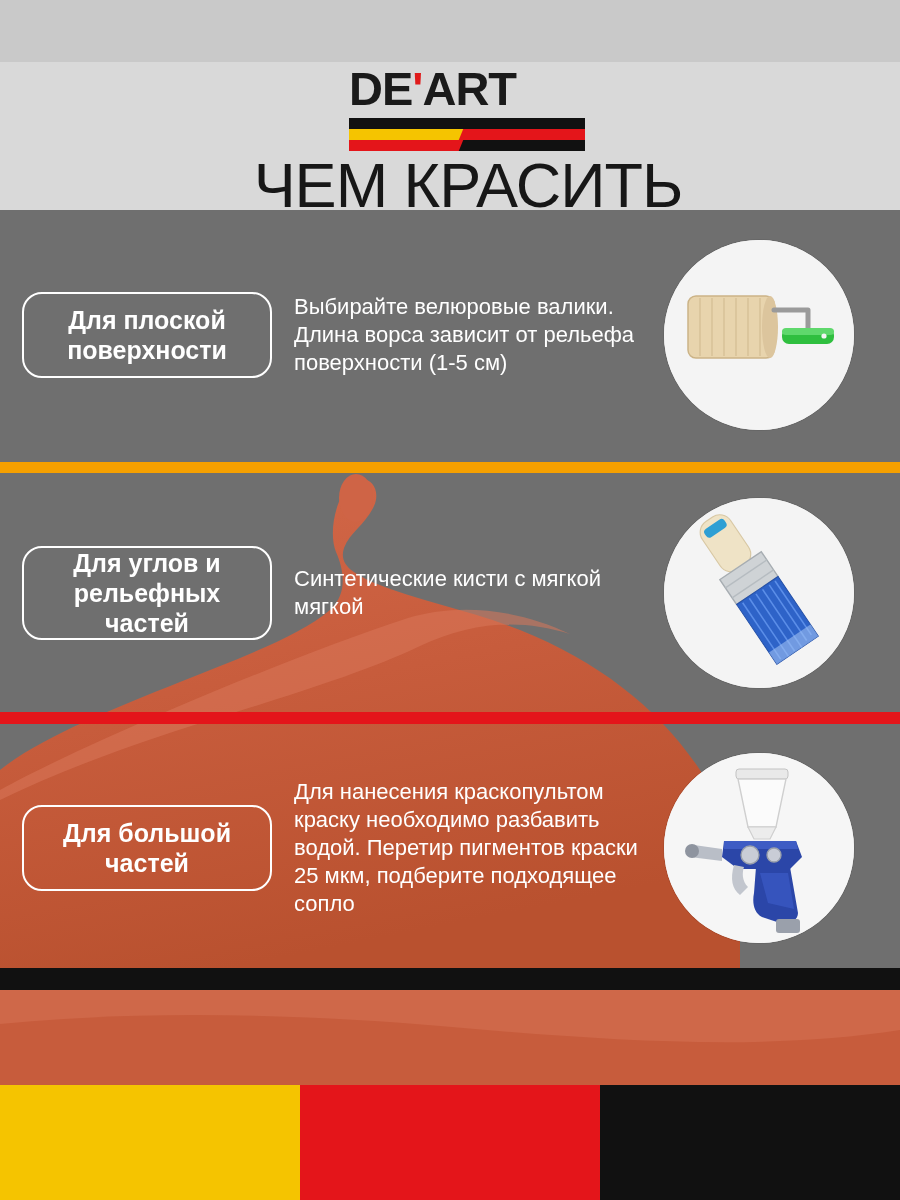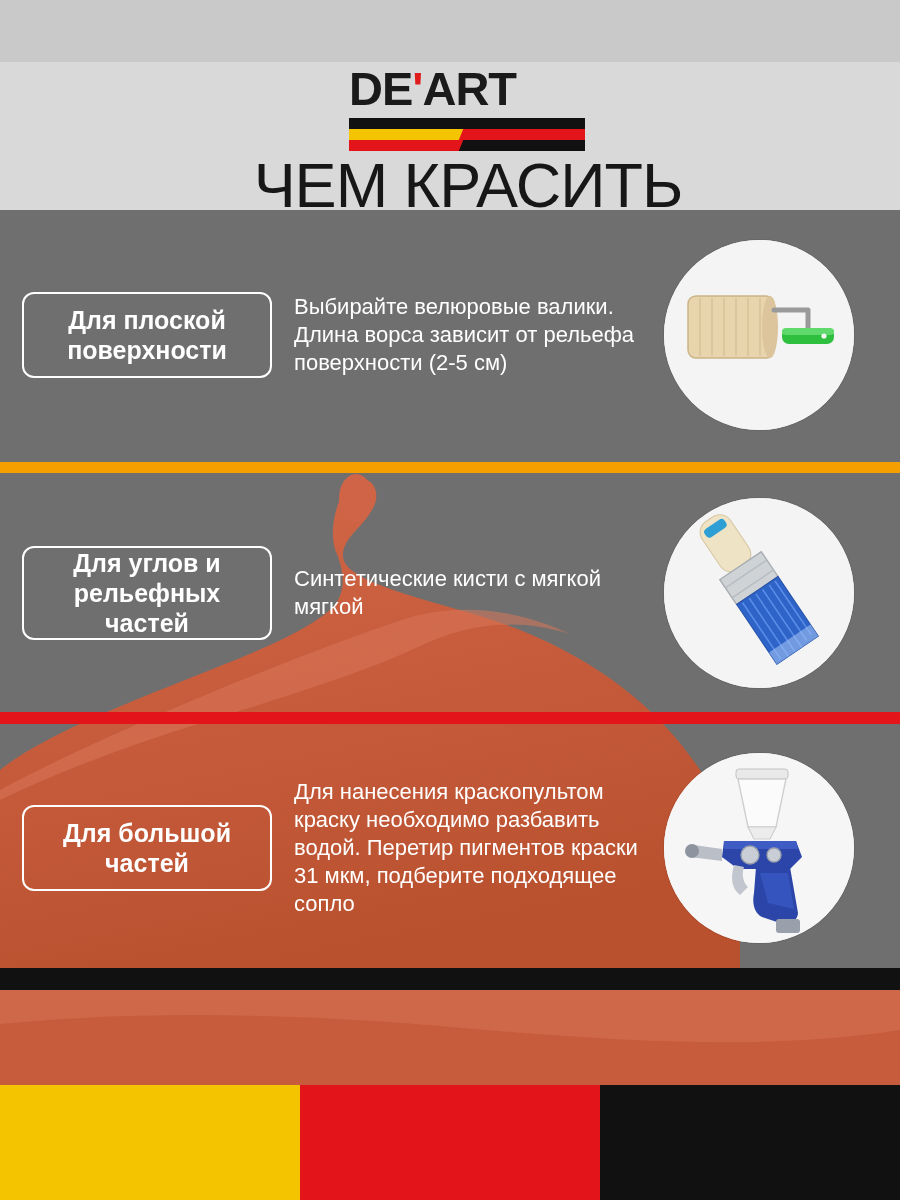--- a/index.html
+++ b/index.html
@@ -87,21 +87,21 @@
   .row1 { top: 210px; height: 250px; }
   .row2 { top: 478px; height: 230px; }
   .row3 { top: 728px; height: 240px; }
 
   .label-box {
     flex: 0 0 auto;
     margin-left: 22px;
     width: 250px;
     min-height: 86px;
     border: 2px solid #ffffff;
-    border-radius: 12px;
+    border-radius: 20px;
     display: flex; align-items: center; justify-content: center;
     text-align: center;
     padding: 0 10px;
   }
   .label-box .txt {
     font-family: "Liberation Sans", sans-serif;
     font-weight: bold;
     font-size: 25px;
     line-height: 1.2;
     color: #ffffff;
@@ -193,21 +193,21 @@
                C470,152 520,148 570,164 C520,140 460,132 408,148
                C340,170 250,206 170,240 C100,270 40,298 0,320 Z" fill="#d9775a" opacity="0.55"></path>
       <ellipse cx="356" cy="28" rx="17" ry="24" fill="#cf6446"></ellipse>
     </svg>
   </div>
 
   <div class="row row1">
     <div class="label-box">
       <div class="txt">Для плоской поверхности</div>
     </div>
-    <div class="desc">Выбирайте велюровые валики. Длина ворса зависит от рельефа поверхности (2-5 см)</div>
+    <div class="desc">Выбирайте велюровые валики. Длина ворса зависит от рельефа поверхности (1-5 см)</div>
     <div class="photo-circle">
       <svg width="190" height="190" viewBox="0 0 190 190">
         <rect x="0" y="0" width="190" height="190" fill="#f4f4f4"></rect>
 
         <g>
           <rect x="24" y="56" width="86" height="62" rx="8" fill="#e8d4ad"></rect>
           <rect x="24" y="56" width="86" height="62" rx="8" fill="none" stroke="#cbb387" stroke-width="1.5"></rect>
           <g stroke="#d3bc93" stroke-width="1.2">
             <line x1="36" y1="58" x2="36" y2="116"></line>
             <line x1="48" y1="58" x2="48" y2="116"></line>
@@ -264,21 +264,21 @@
       </svg>
     </div>
   </div>
 
   <div class="divider div-red"></div>
 
   <div class="row row3">
     <div class="label-box">
       <div class="txt">Для большой частей</div>
     </div>
-    <div class="desc">Для нанесения краскопультом краску необходимо разбавить водой. Перетир пигментов краски 31 мкм, подберите подходящее сопло</div>
+    <div class="desc">Для нанесения краскопультом краску необходимо разбавить водой. Перетир пигментов краски 25 мкм, подберите подходящее сопло</div>
     <div class="photo-circle">
       <svg width="190" height="190" viewBox="0 0 190 190">
         <rect x="0" y="0" width="190" height="190" fill="#f6f6f6"></rect>
 
         <g>
           <rect x="72" y="16" width="52" height="10" rx="3" fill="#e9e9e9" stroke="#c3c3c3" stroke-width="1"></rect>
           <path d="M74,26 L122,26 L112,74 L84,74 Z" fill="#fbfbfb" stroke="#cfcfcf" stroke-width="1.4"></path>
           <path d="M84,74 L112,74 L106,86 L90,86 Z" fill="#ececec" stroke="#cfcfcf" stroke-width="1.2"></path>
         </g>
 

